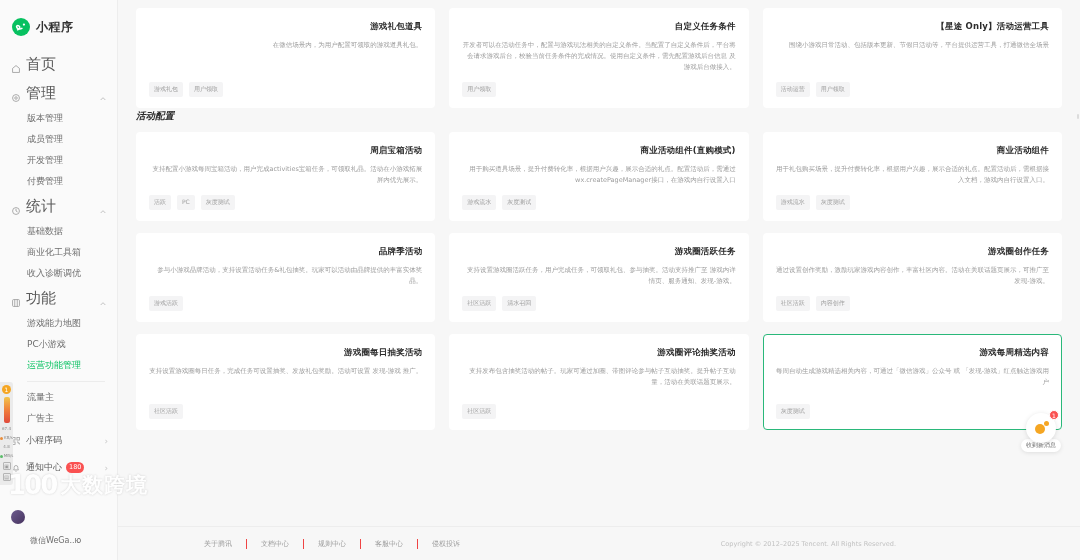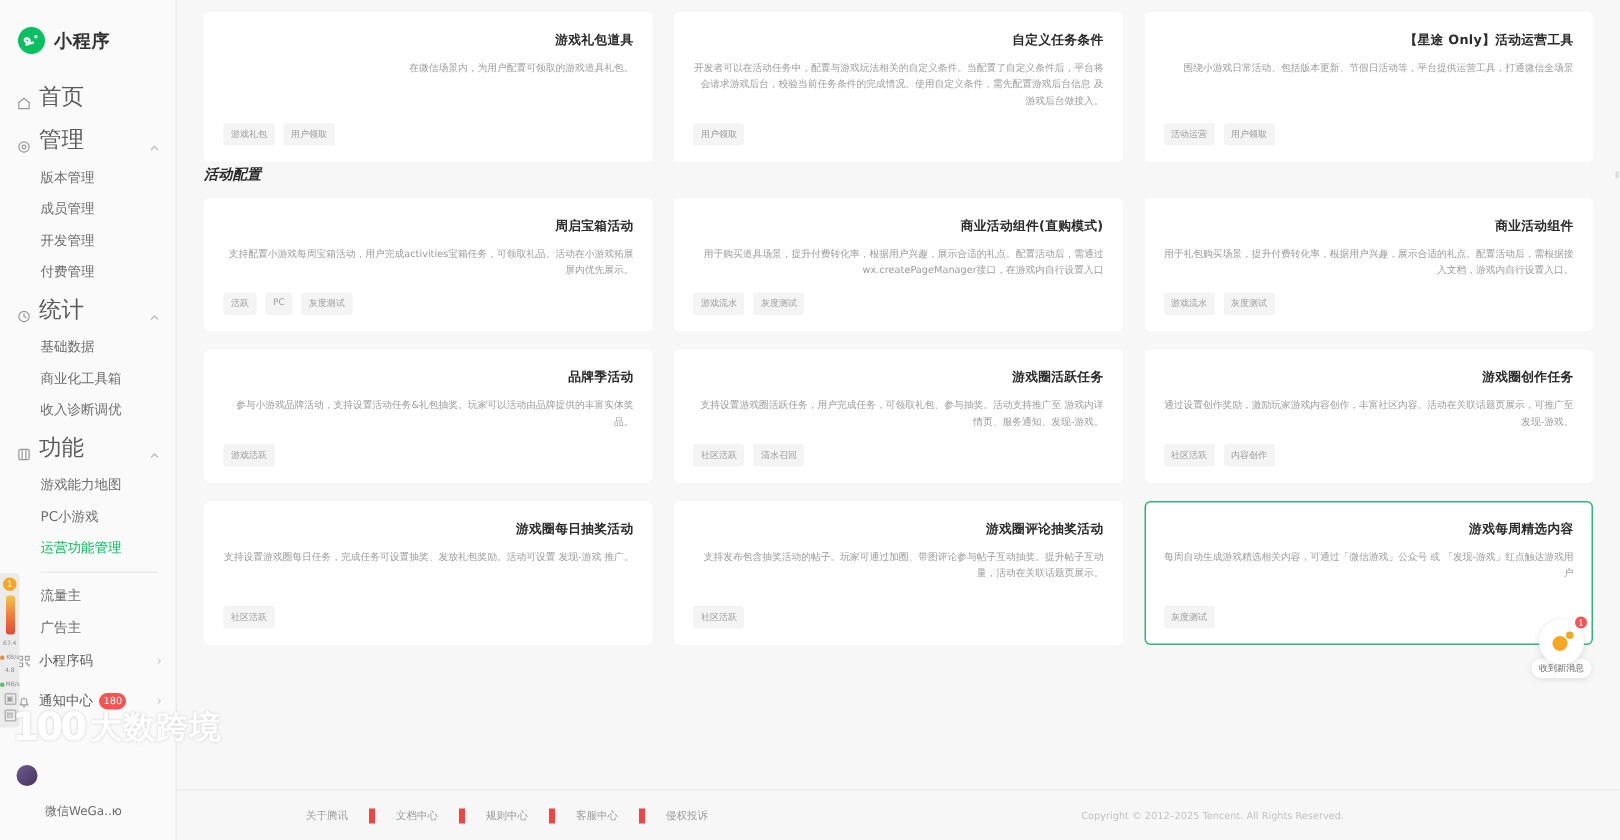--- a/index.html
+++ b/index.html
@@ -154,21 +154,21 @@
     height: 34px; flex: 0 0 34px;
     border-top: 1px solid #ededed;
     background: #f7f7f7;
     display: flex; align-items: center;
     padding: 0 28px 0 0;
     position: relative;
   }
   .footer-links { display: flex; align-items: center; margin-left: 72px; }
   .footer-link {
     font-size: 7px; color: #9c9c9c; padding: 0 14px;
-    border-right: 4px solid #ef4444; cursor: pointer; white-space: nowrap;
+    border-right: 1px solid #ef4444; cursor: pointer; white-space: nowrap;
   }
   .footer-link:last-child { border-right: none; }
   .copyright {
     font-size: 6.5px; color: #c2c2c2;
     position: absolute; right: 184px;
   }
 
   
   .float-widget {
     position: absolute; right: 16px; bottom: 52px;

